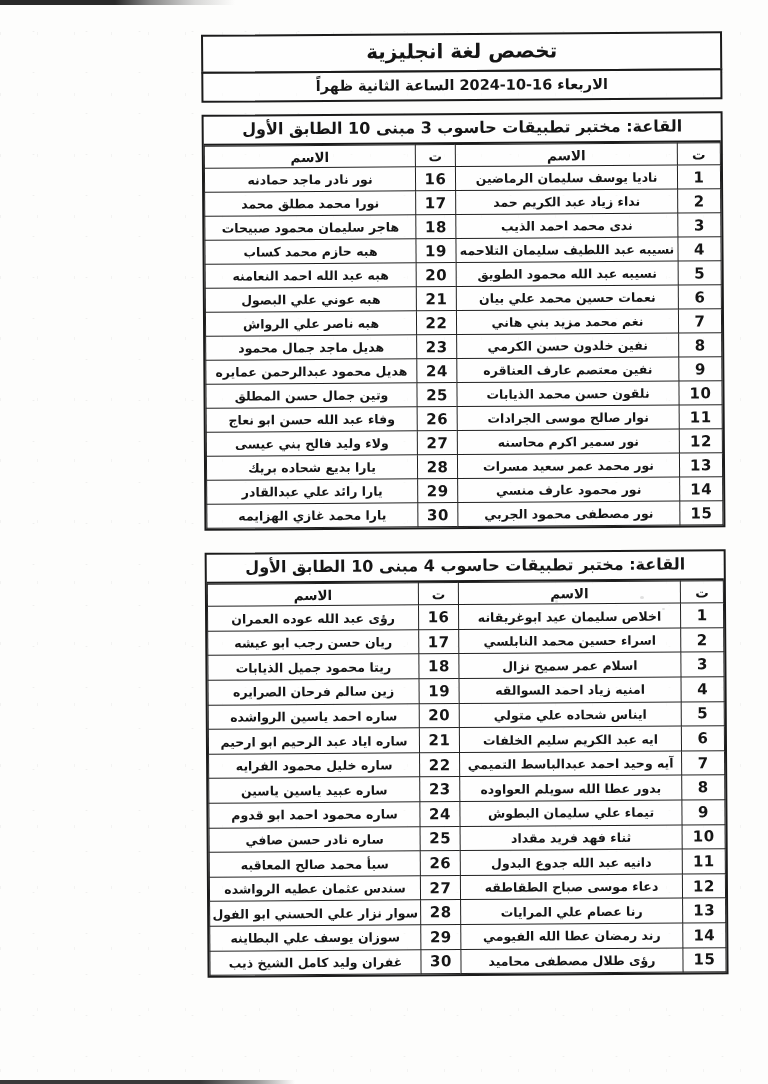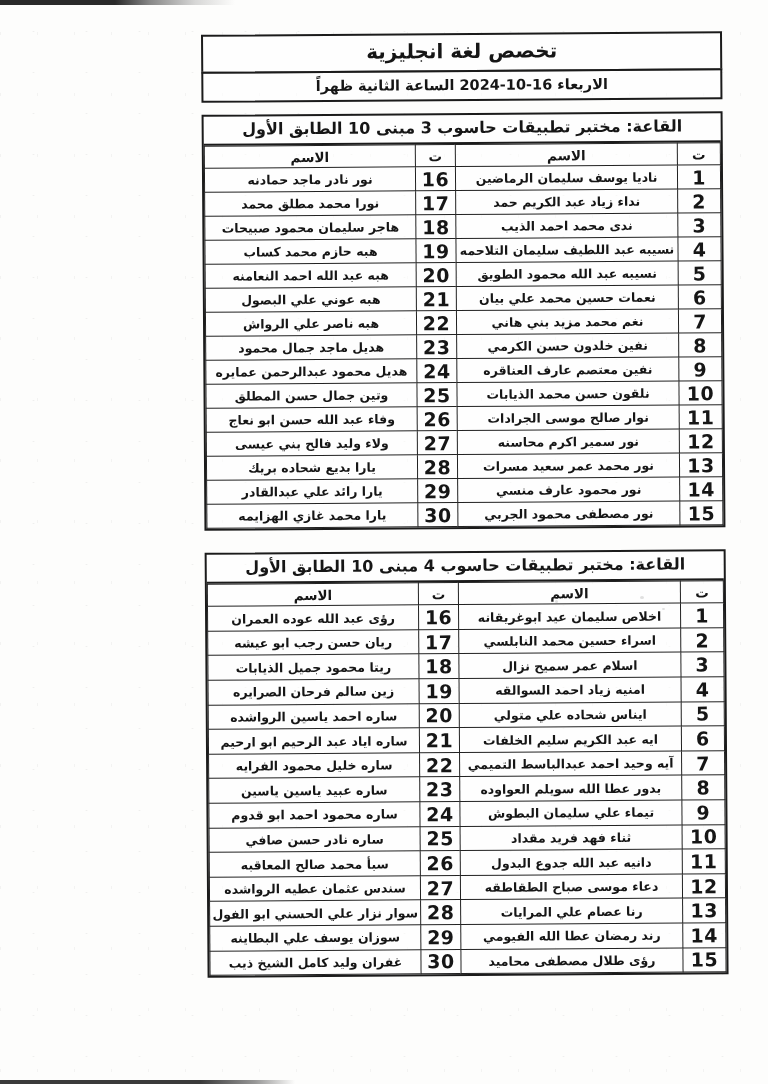--- a/index.html
+++ b/index.html
@@ -50,21 +50,21 @@
   col.c-num{width:43px;}
   col.c-name-r{width:222px;}
   col.c-num2{width:40px;}
   th,td{
     border:1px solid #222;font-weight:bold;text-align:center;
     vertical-align:middle;overflow:hidden;white-space:nowrap;padding:0 2px;
   }
   th{font-size:13.5px;height:21px;}
   td{height:23px;}
   .t2 td{height:23.6px;}
-  td.num{font-size:19px;letter-spacing:.5px;}
+  td.num{font-size:15px;letter-spacing:.5px;}
   td.name{font-size:12.5px;}
 </style>
 </head>
 <body>
 
 <div class="artifact-top"></div>
 <div class="artifact-bottom"></div>
 
 <div class="speck" style="left:555px;top:600px;width:3px;height:3px;"></div>
 <div class="speck" style="left:640px;top:596px;width:4px;height:3px;"></div>

